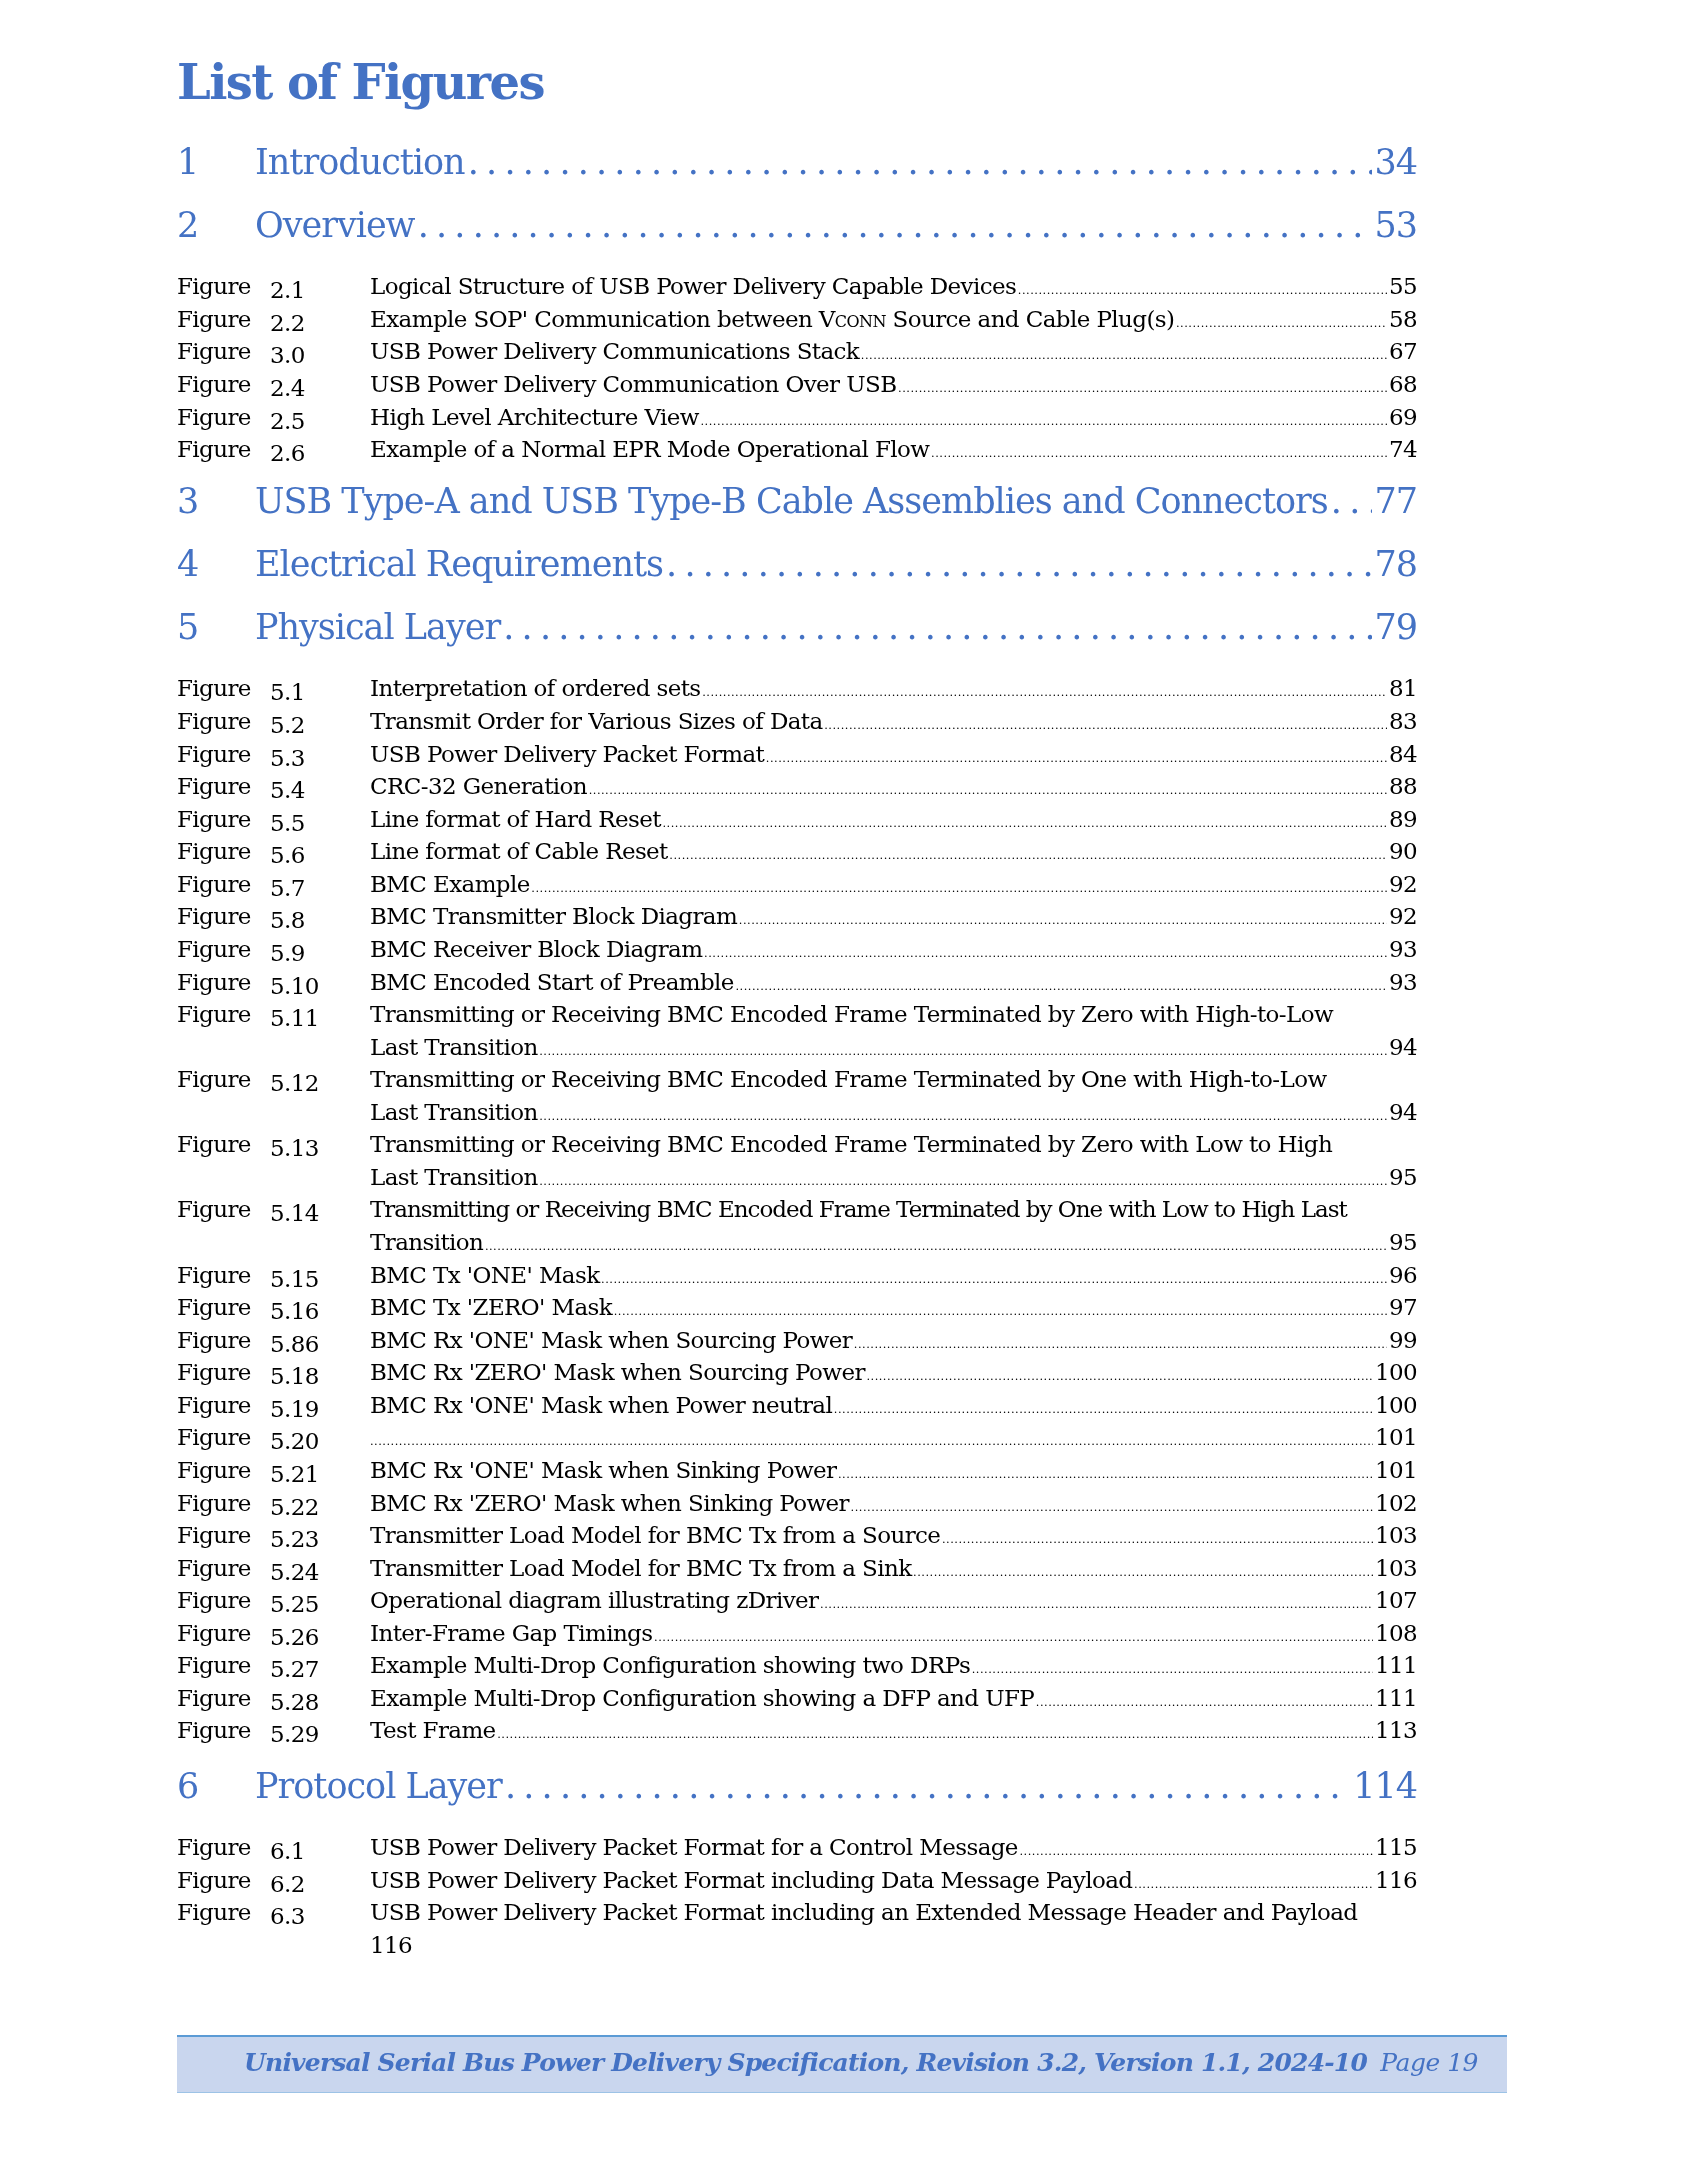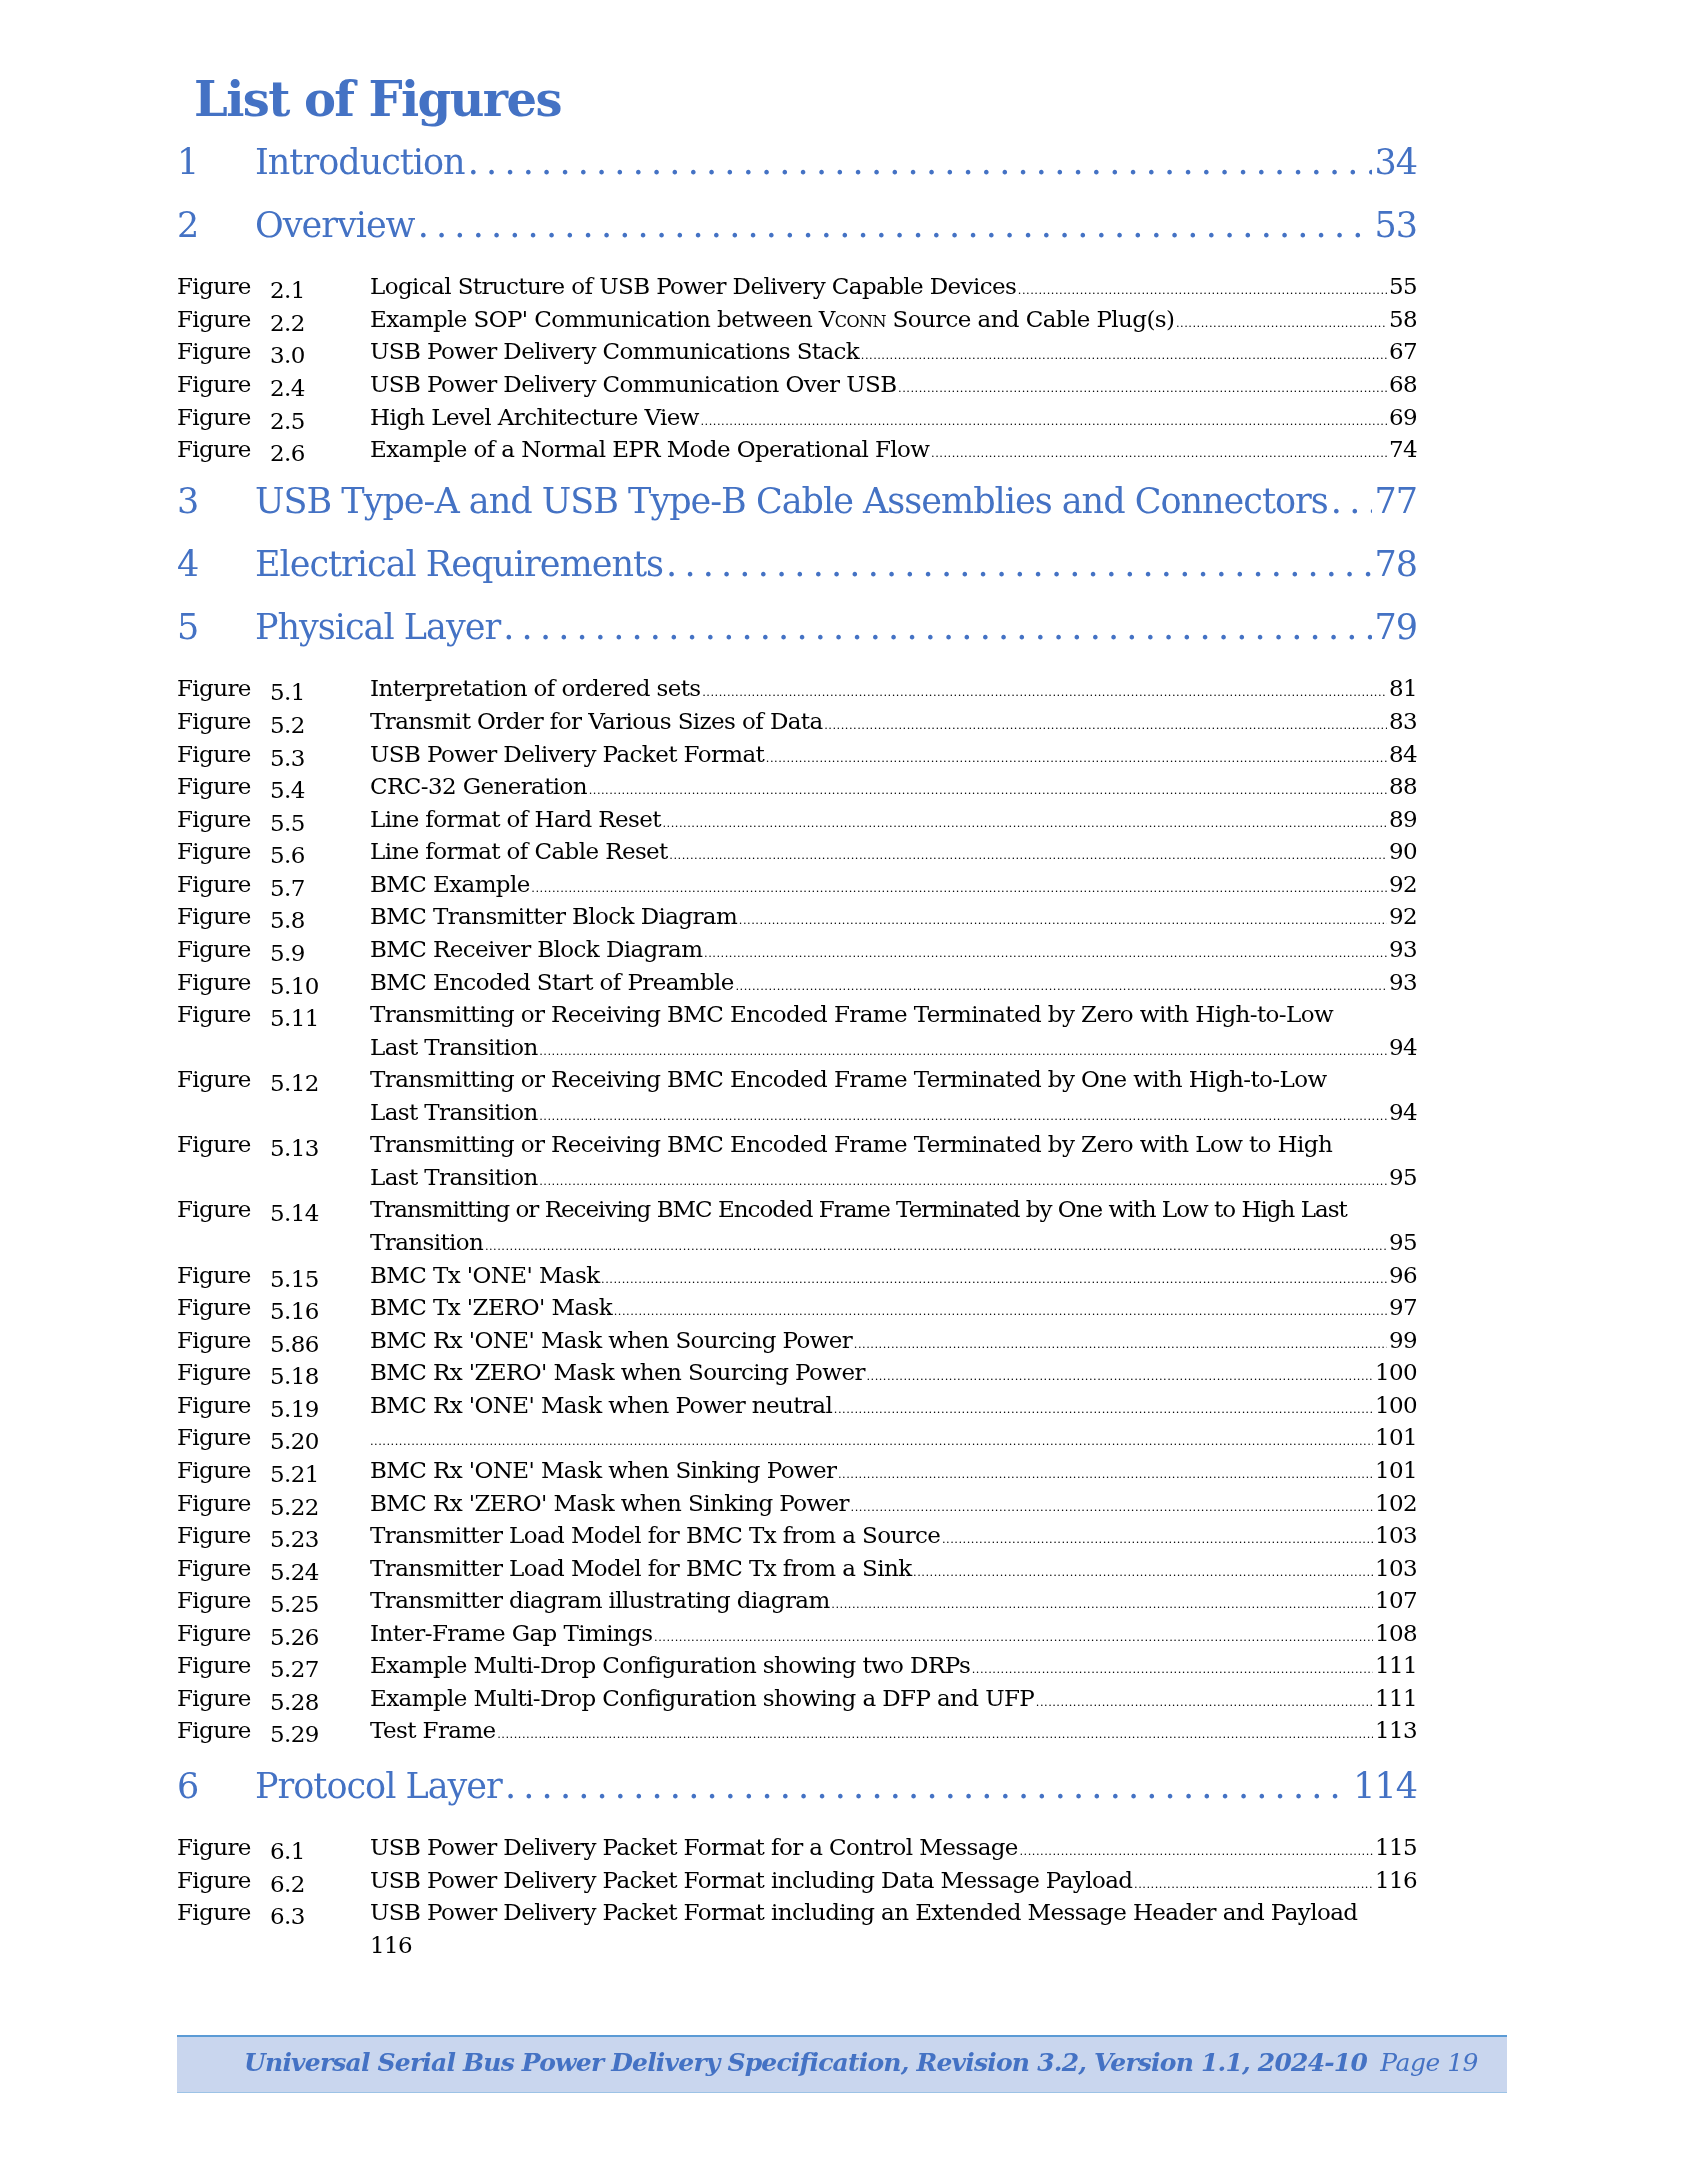--- a/index.html
+++ b/index.html
@@ -1,18 +1,18 @@
 <!DOCTYPE html>
 <html style="font-size:8.3px"><head>
 <meta charset="utf-8">
 <style>
   html, body { margin: 0; padding: 0; background: #ffffff; }
   body { width: 1687px; height: 2183px; position: relative; overflow: hidden;
          font-family: "DejaVu Serif", "Liberation Serif", serif; color: #000; }
-  .page-title { position: absolute; left: 177px; top: 58px; margin: 17px;
+  .page-title { position: absolute; left: 177px; top: 58px; margin: 0;
          font-family: "DejaVu Serif", serif; font-weight: bold; font-size: 48px;
          color: #4472C4; letter-spacing: -1.6px; line-height: 1; }
   .toc { position: absolute; left: 177px; top: 0; width: 1240px; }
   .h1 { position: absolute; left: 0; width: 1240px; height: 47px; display: flex; align-items: baseline;
         color: #4472C4; font-size: 35px; line-height: 47px; letter-spacing: -1px; white-space: nowrap; }
   .h1 .num { width: 78px; flex: 0 0 78px; }
   .h1 .ttl { flex: 0 0 auto; padding-right: 3.1px; }
   .h1 .lead { flex: 1 1 auto; overflow: hidden; height: 47px; letter-spacing: 7.2px; }
   .h1 .lead::before { content: "................................................................................................................................................................................................................................................................................................"; }
   .h1 .pg { flex: 0 0 auto; padding-left: 2.1px; }
@@ -420,21 +420,21 @@
           <span class="lead"></span>
           <span class="p">103</span>
         </div>
       </div>
   </div>
   <div class="row" style="top:1584px">
     <span class="lbl">Figure</span>
     <span class="fnum">5.25</span>
     <div class="body">
         <div class="line">
-          <span class="t">Transmitter diagram illustrating diagram</span>
+          <span class="t">Operational diagram illustrating zDriver</span>
           <span class="lead"></span>
           <span class="p">107</span>
         </div>
       </div>
   </div>
   <div class="row" style="top:1617px">
     <span class="lbl">Figure</span>
     <span class="fnum">5.26</span>
     <div class="body">
         <div class="line">

